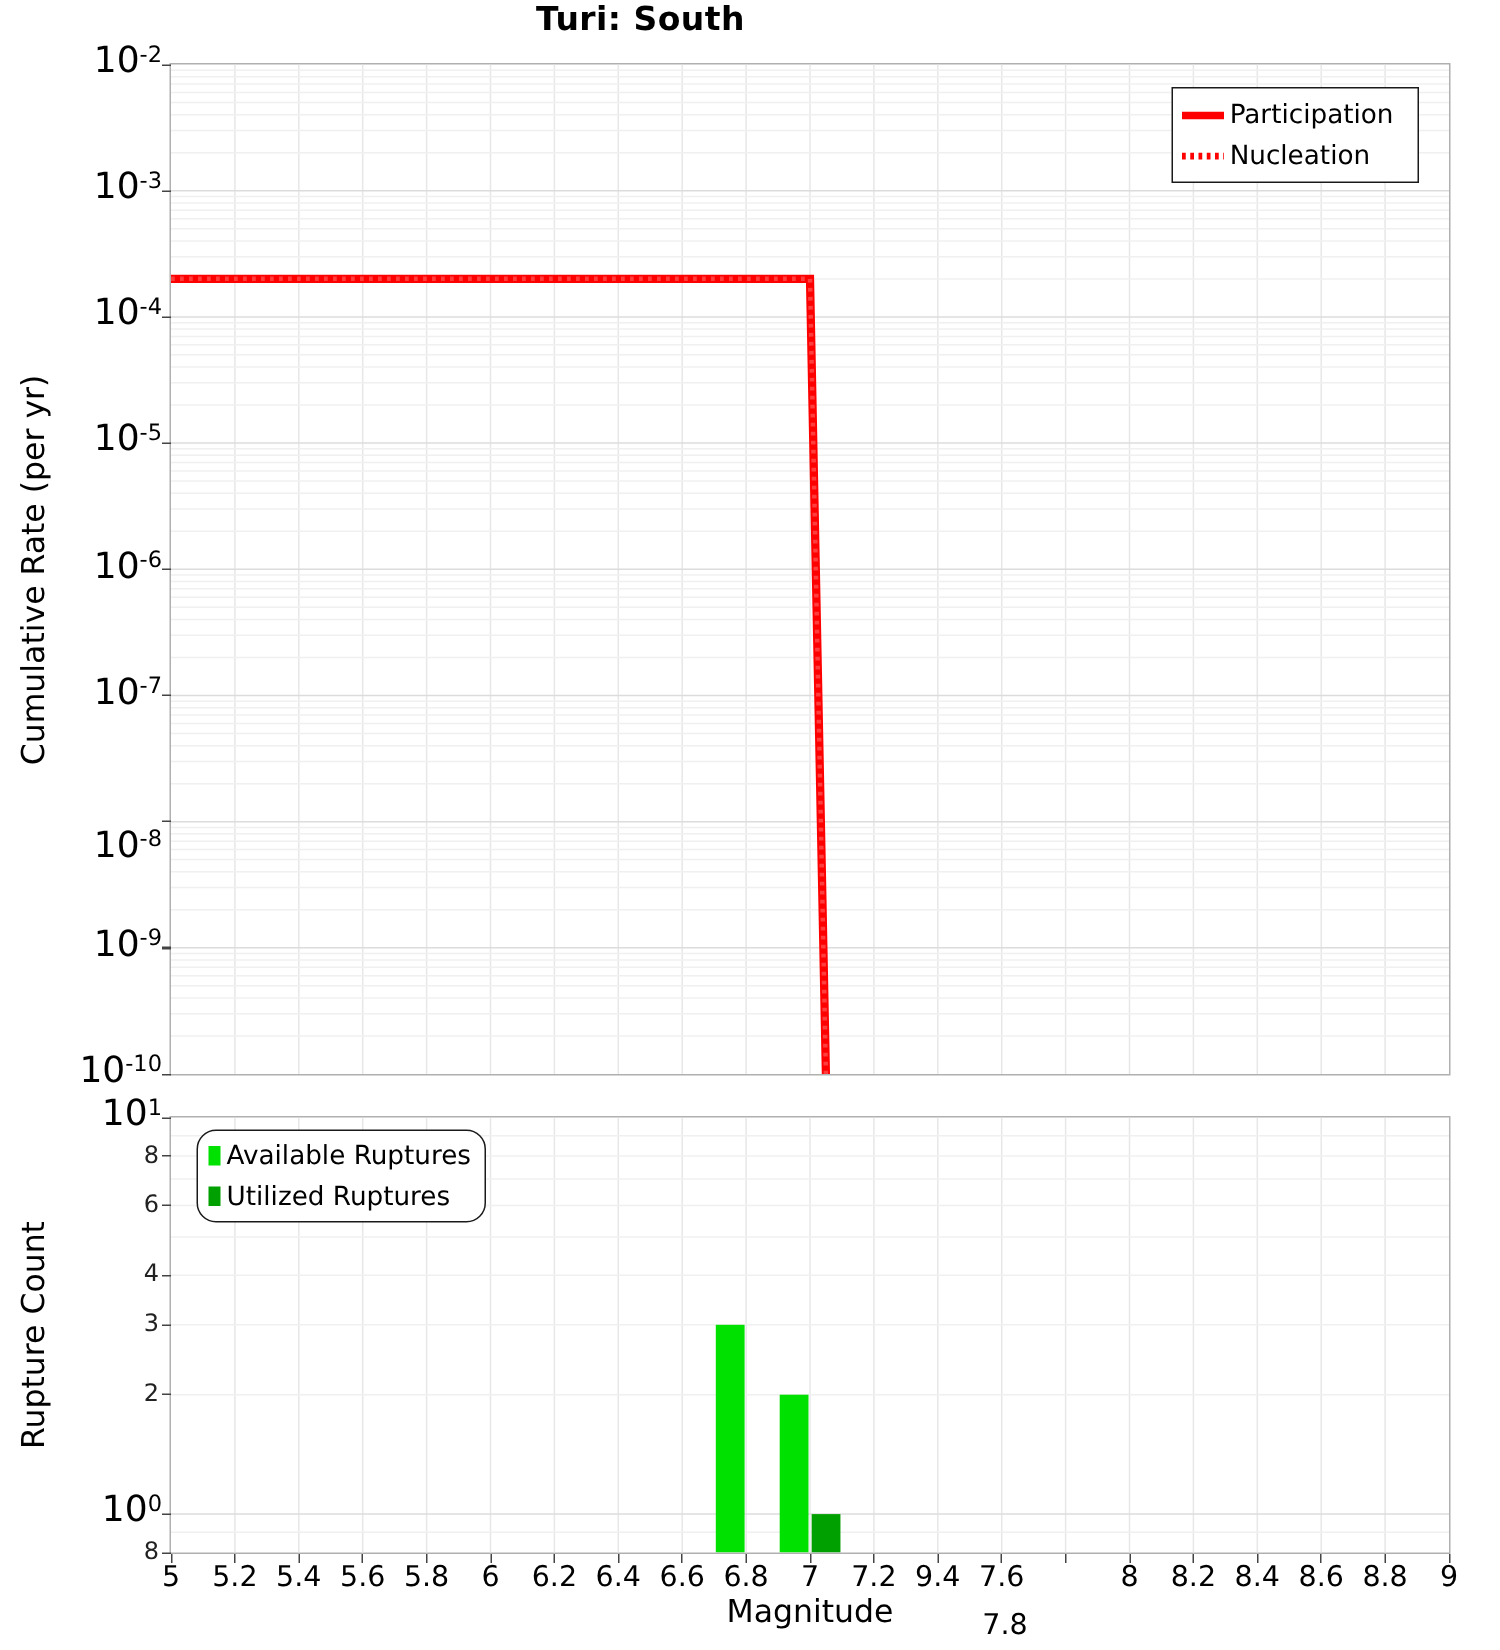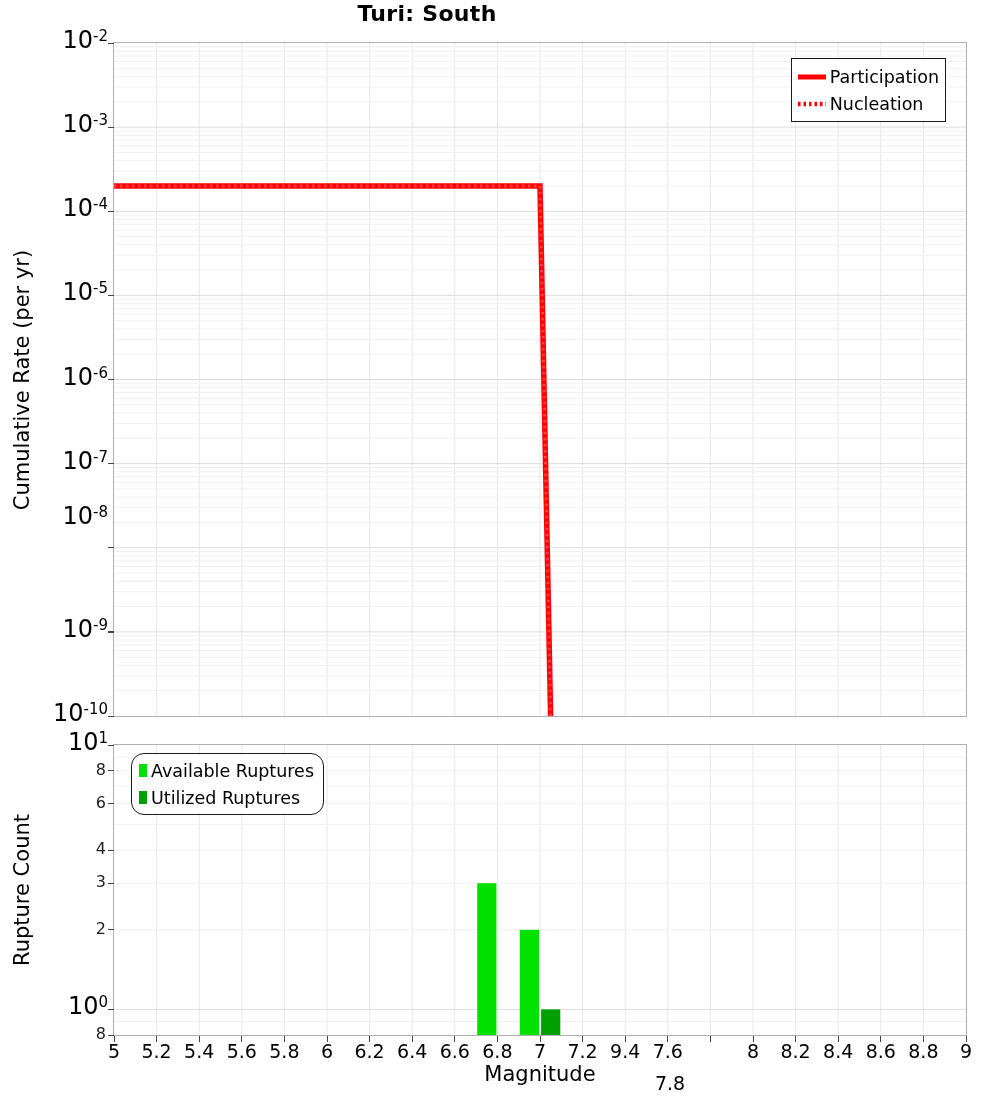--- a/index.html
+++ b/index.html
@@ -15,21 +15,21 @@
             transform:rotate(-90deg); white-space:nowrap; }
   #ylabel-top    { left:-148px; top:368px; }
   #ylabel-bottom { left:-148px; top:878px; }
   .xlabel { position:absolute; left:114px; width:852px; top:1062px; text-align:center; font-size:21px; }
   .ytick-major { position:absolute; right:892px; font-size:24px; white-space:nowrap; line-height:1; }
   .ytick-major sup { font-size:15px; position:relative; top:2px; }
   .ytick-minor { position:absolute; right:894px; font-size:16px; white-space:nowrap; line-height:1; color:#222; }
   .xtick-label { position:absolute; transform:translateX(-50%); font-size:19px; top:1040px; white-space:nowrap; }
   .tickmark { position:absolute; background:#444; }
   .legend { position:absolute; background:#ffffff; border:1.5px solid #1a1a1a; }
-  #legend-top { right:54px; top:58px; padding:4px 6px 4px 5px; }
+  #legend-top { right:54px; top:58px; padding:4px 16px 4px 5px; }
   #legend-bottom { left:131px; top:753px; padding:3px 9px 3px 6px;border-radius:13px; }
   .lrow { display:flex; align-items:center; height:27px; }
   .lrow .ltext { font-size:17.5px; margin-left:3px; white-space:nowrap; }
   .lswatch { flex:0 0 auto; }
 </style>
 </head>
 <body>
 
 <div class="figure">
 
@@ -208,21 +208,21 @@
     <div class="ytick-major" style="top: 111.125px;">10<sup>-3</sup></div>
     <div class="tickmark" style="left: 108px; top: 126.625px; width: 6px; height: 1.2px;"></div>
     <div class="ytick-major" style="top: 195.25px;">10<sup>-4</sup></div>
     <div class="tickmark" style="left: 108px; top: 210.75px; width: 6px; height: 1.2px;"></div>
     <div class="ytick-major" style="top: 279.375px; margin-left: 40px;">10<sup>-5</sup></div>
     <div class="tickmark" style="left: 108px; top: 294.875px; width: 6px; height: 1.2px;"></div>
     <div class="ytick-major" style="top: 363.5px;">10<sup>-6</sup></div>
     <div class="tickmark" style="left: 108px; top: 379px; width: 6px; height: 1.2px;"></div>
     <div class="ytick-major" style="top: 447.625px;">10<sup>-7</sup></div>
     <div class="tickmark" style="left: 108px; top: 463.125px; width: 6px; height: 1.2px;"></div>
-    <div class="ytick-major" style="top: 503px;">10<sup>-8</sup></div>
+    <div class="ytick-major" style="top: 550px;">10<sup>-8</sup></div>
     <div class="tickmark" style="left: 108px; top: 547.25px; width: 6px; height: 1.2px;"></div>
     <div class="ytick-major" style="top: 615.875px;">10<sup>-9</sup></div>
     <div class="tickmark" style="left: 108px; top: 631.375px; width: 6px; height: 1.2px;"></div>
     <div class="ytick-major" style="top: 700px;">10<sup>-10</sup></div>
     <div class="tickmark" style="left: 108px; top: 715.5px; width: 6px; height: 1.2px;"></div>
     <div class="ytick-major" style="top: 729px;">10<sup>1</sup></div>
     <div class="tickmark" style="left: 108px; top: 744.5px; width: 6px; height: 1.2px;"></div>
     <div class="ytick-minor" style="top: 761.621px;">8</div>
     <div class="tickmark" style="left: 108px; top: 770.121px; width: 6px; height: 1.2px;"></div>
     <div class="ytick-minor" style="top: 794.652px;">6</div>

